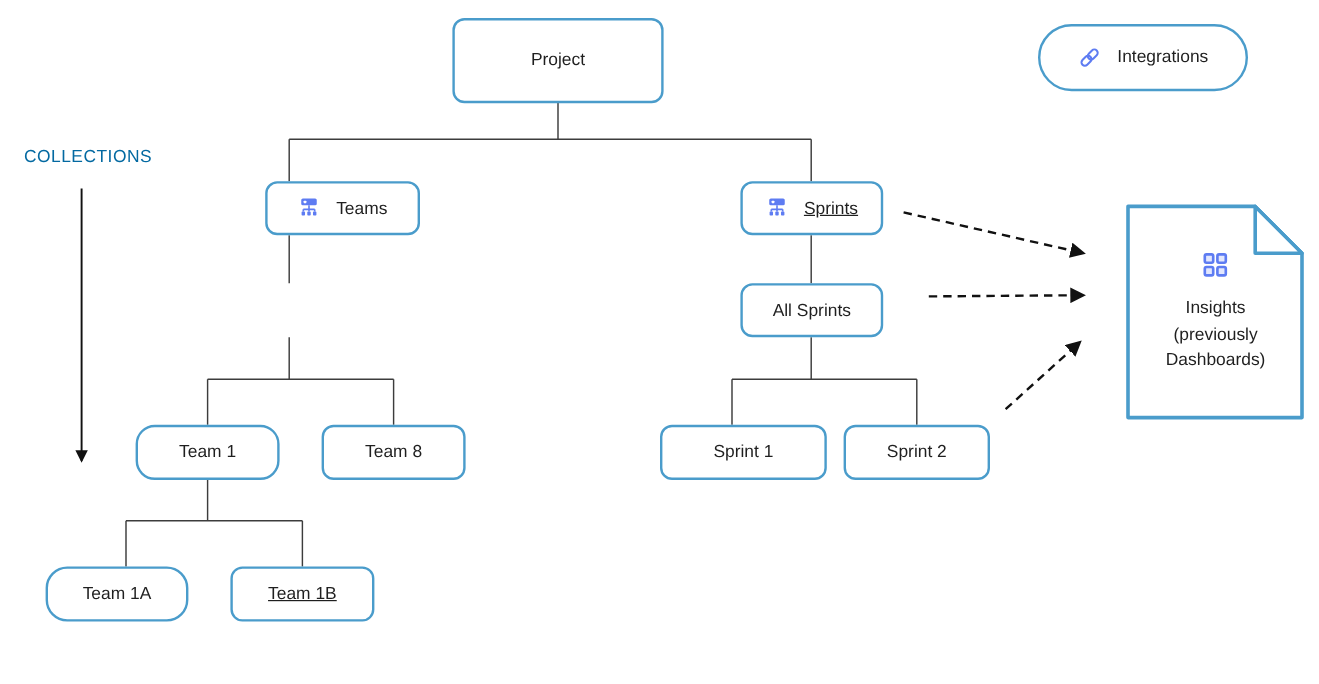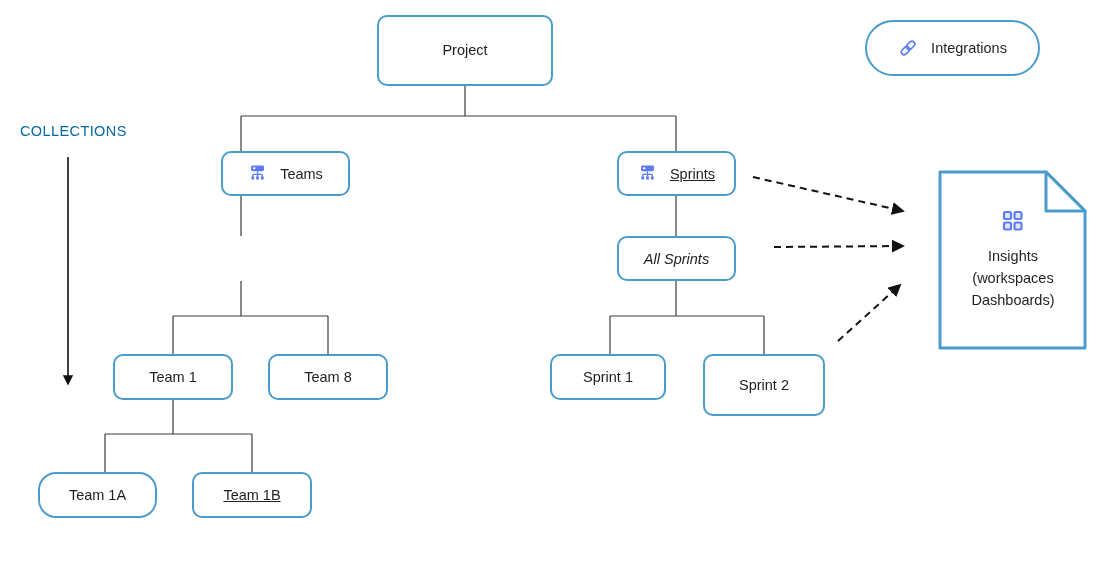--- a/index.html
+++ b/index.html
@@ -12,25 +12,25 @@
     position:absolute; background:#fff; border:2px solid #4A9CCB; border-radius:10px;
     display:flex; align-items:center; justify-content:center; gap:13px;
     font-size:14.5px; color:#1f1f1f; box-sizing:border-box; text-align:center;
   }
   .box .icon { display:flex; align-items:center; }
   .project      { left:377px; top:15px;  width:176px; height:71px; flex-direction:column; gap:2px; line-height:1.4; }
   .integrations { left:865px; top:20px;  width:175px; height:56px; border-radius:28px; }
   .teams        { left:182px; top:151px; width:129px; height:45px;margin-left:39px; }
   .sprints      { left:617px; top:151px; width:119px; height:45px;text-decoration:underline; }
   .all-teams    { left:182px; top:236px; width:119px; height:45px; }
-  .all-sprints  { left:617px; top:236px; width:119px; height:45px;font-style:italic; }
-  .team1        { left:113px; top:354px; width:120px; height:46px; }
+  .all-sprints  { left:617px; top:236px; width:119px; height:45px; }
+  .team1        { left:113px; top:354px; width:120px; height:46px;border-radius:16px; }
   .team2        { left:268px; top:354px; width:120px; height:46px; }
-  .sprint1      { left:550px; top:354px; width:116px; height:46px; }
-  .sprint2      { left:703px; top:354px; width:122px; height:62px; }
+  .sprint1      { left:550px; top:354px; width:139px; height:46px; }
+  .sprint2      { left:703px; top:354px; width:122px; height:46px; }
   .team1a       { left:38px;  top:472px; width:119px; height:46px;border-radius:18px; }
   .team1b       { left:192px; top:472px; width:120px; height:46px;text-decoration:underline; }
   .collections-label {
     position:absolute; left:20px; top:123px; font-size:14.5px; letter-spacing:0.4px; color:#0369a1;
   }
   .insights-doc { position:absolute; left:938px; top:170px; width:150px; height:180px; }
   .insights-doc svg.shape { position:absolute; left:0; top:0; }
   .insights-content {
     position:absolute; left:0; top:0; width:150px; height:180px;
     display:flex; flex-direction:column; align-items:center; justify-content:center;
@@ -144,19 +144,19 @@
           <g stroke="#5E7CF2" stroke-width="2.2" fill="rgba(94,124,242,0.18)">
             <rect x="2" y="2" width="7" height="7" rx="1.4"></rect>
             <rect x="12.5" y="2" width="7" height="7" rx="1.4"></rect>
             <rect x="2" y="12.5" width="7" height="7" rx="1.4"></rect>
             <rect x="12.5" y="12.5" width="7" height="7" rx="1.4"></rect>
           </g>
         </svg>
       </span>
       <div class="insights-text">
         <div>Insights</div>
-        <div>(workspaces</div>
+        <div>(previously</div>
         <div>Dashboards)</div>
       </div>
     </div>
   </div>
 
 </div>
 
 </body></html>

